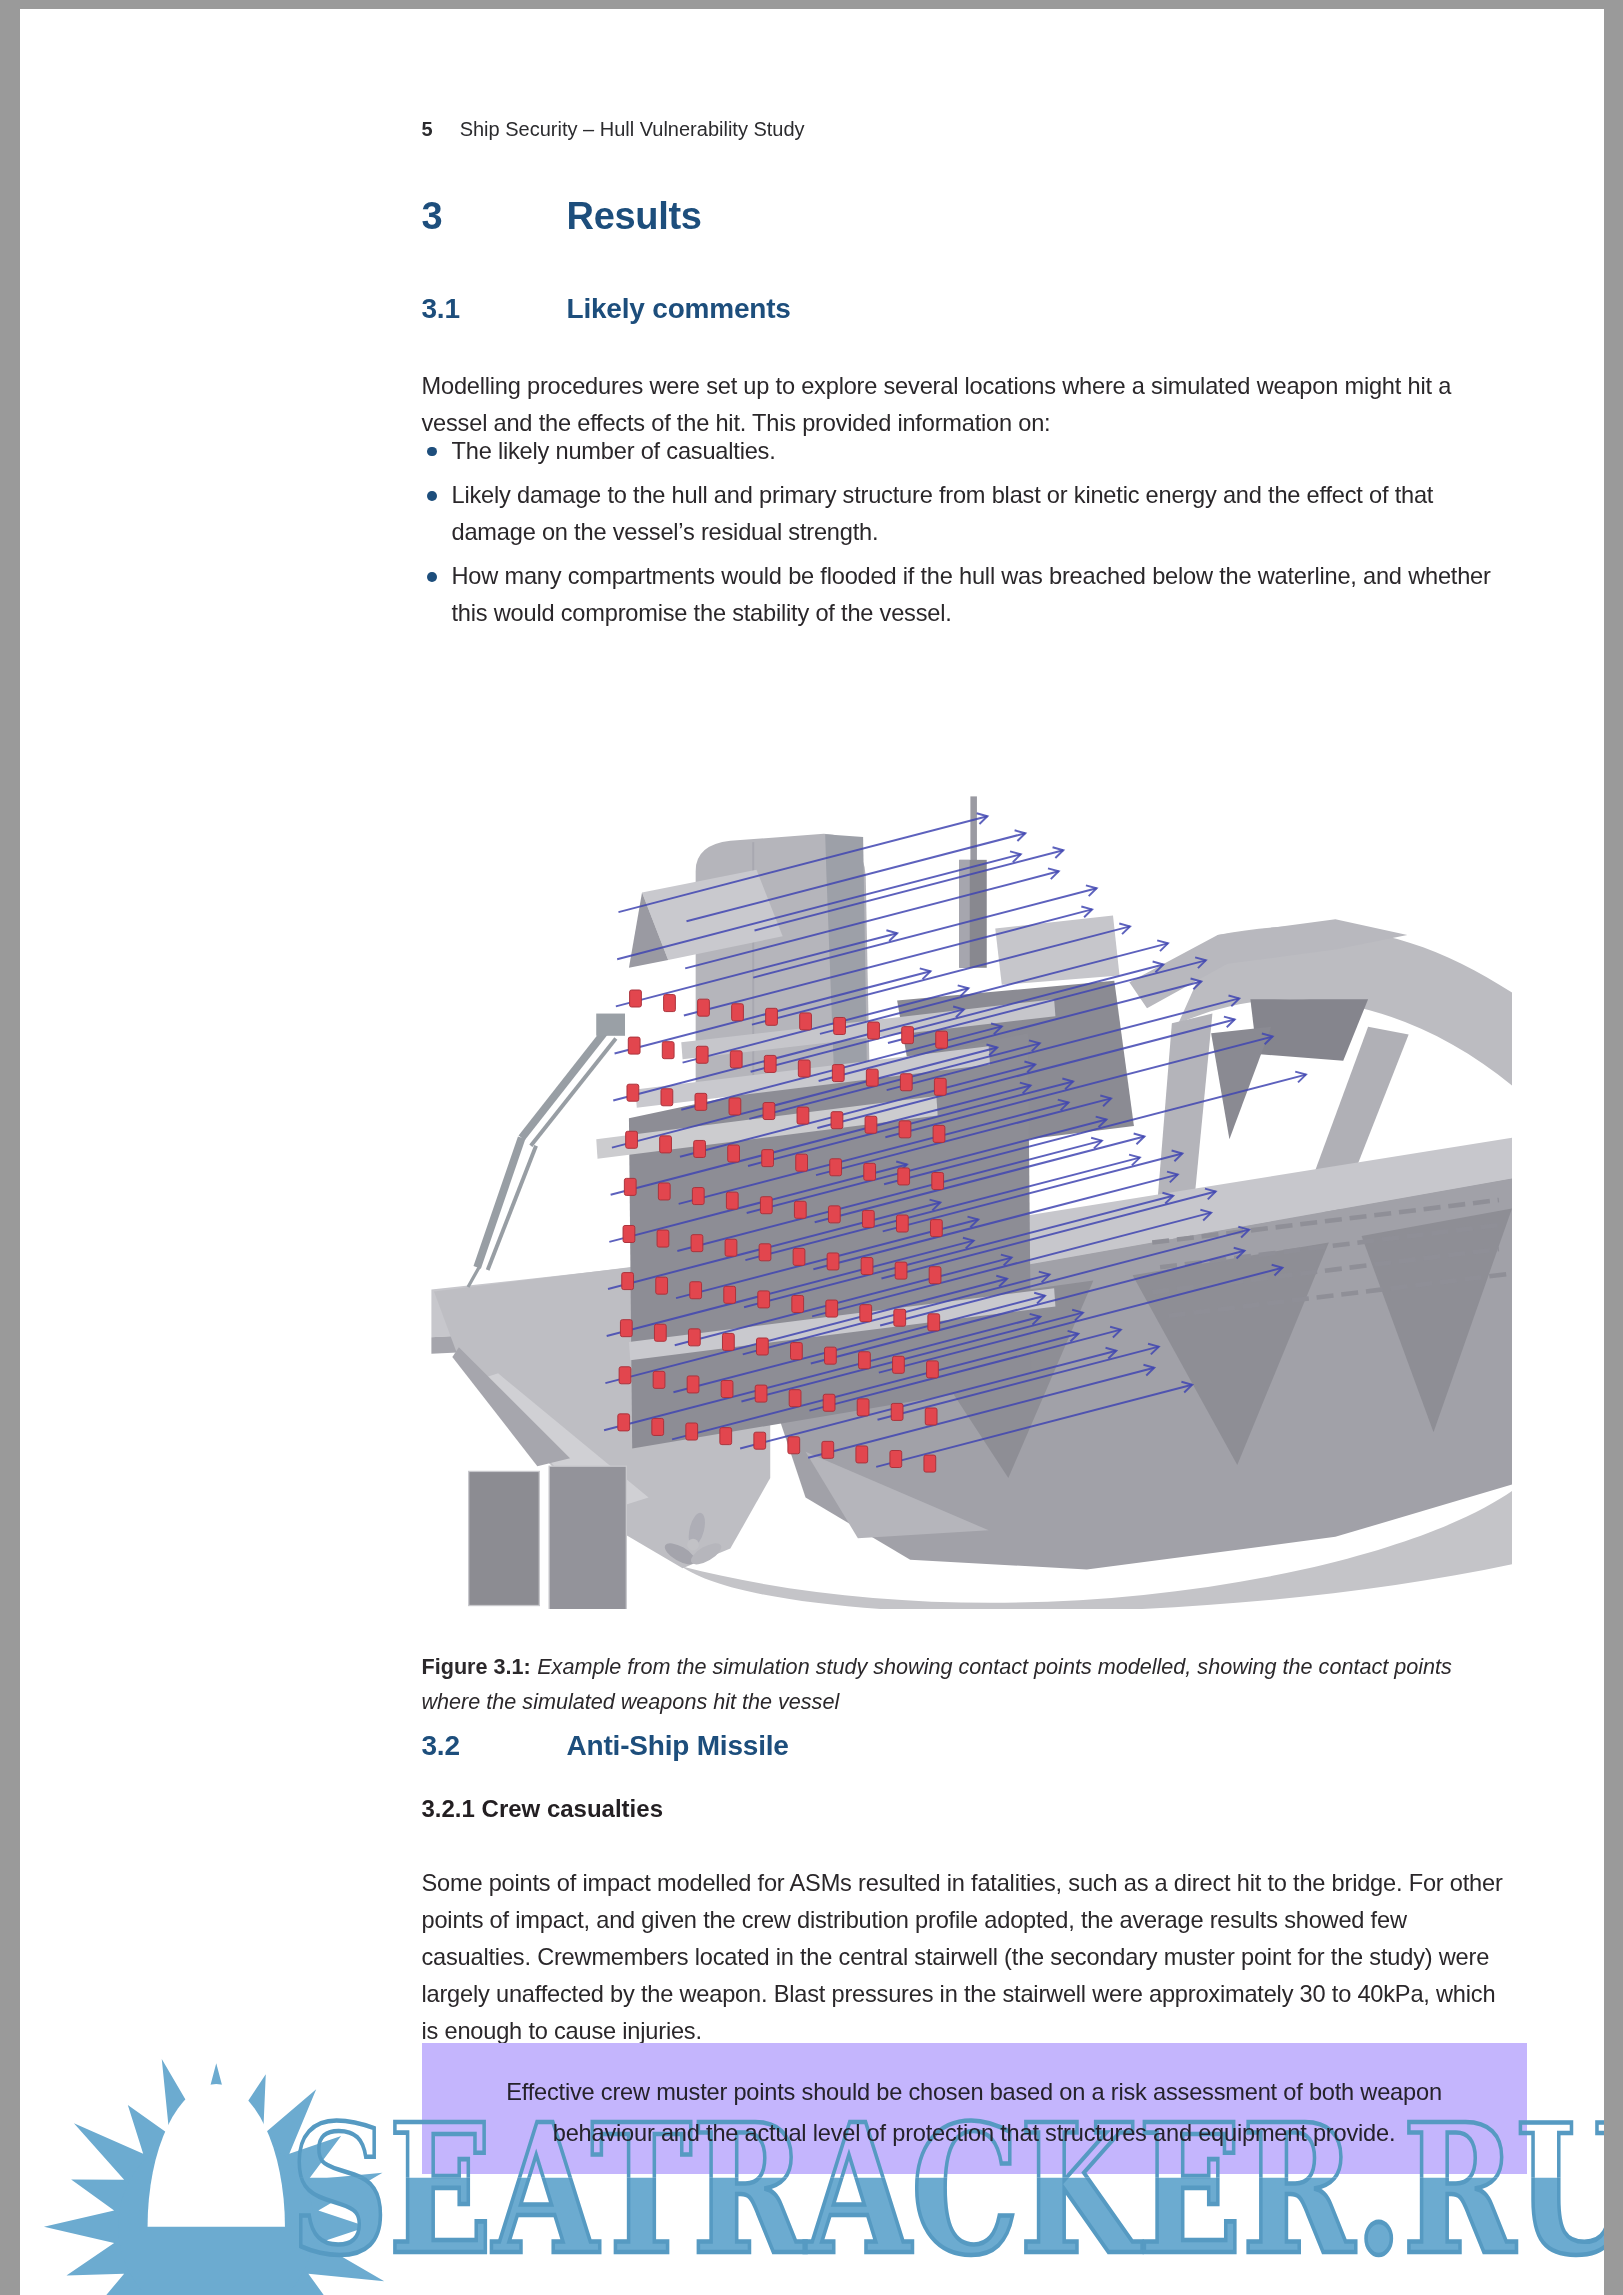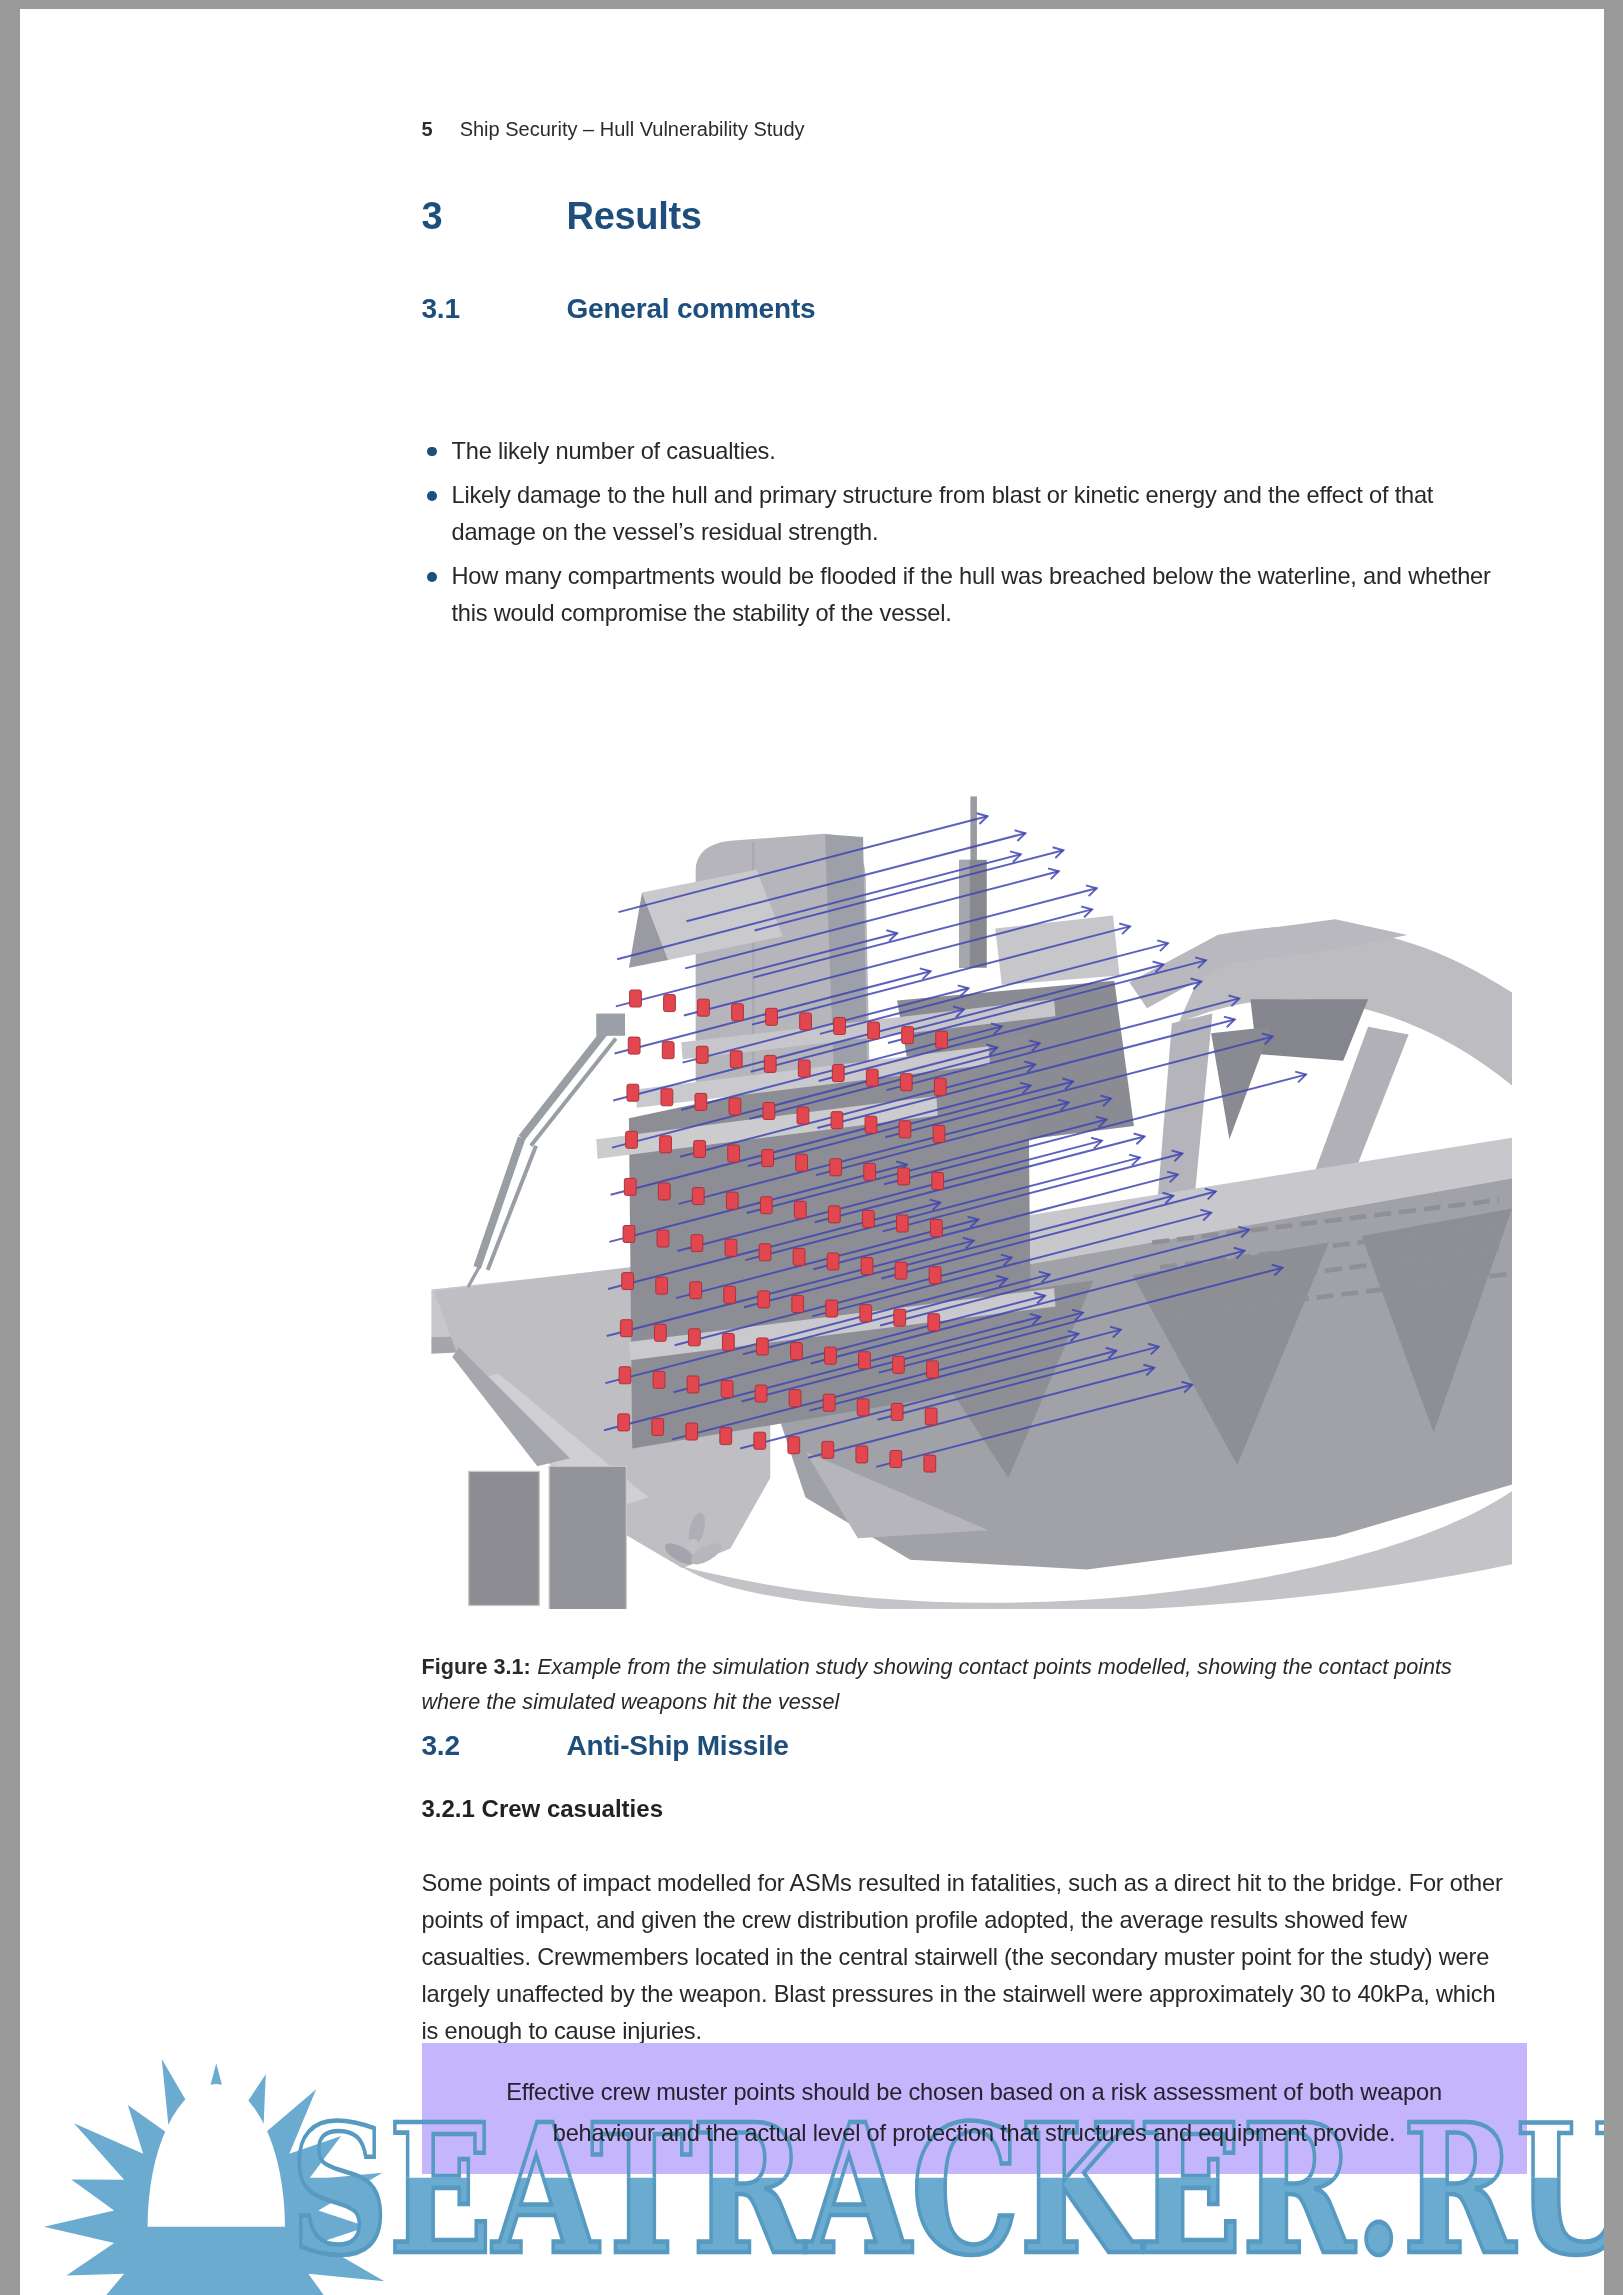--- a/index.html
+++ b/index.html
@@ -50,23 +50,24 @@
     <span class="pgnum">5</span><span>Ship Security – Hull Vulnerability Study</span>
   </div>
 
   <div class="abs h1">
     <span class="hnum">3</span>
     <span>Results</span>
   </div>
 
   <div class="abs h2 h2a">
     <span class="hnum">3.1</span>
-    <span>General comments</span>
-  </div>
-
+    <span>Likely comments</span>
+  </div>
+
+  <p class="abs body-par p1">Modelling procedures were set up to explore several locations where a simulated weapon might hit a vessel and the effects of the hit. This provided information on:</p>
 
   <ul class="abs bullets">
     <li><span class="dot"></span><span>The likely number of casualties.</span></li>
     <li><span class="dot"></span><span>Likely damage to the hull and primary structure from blast or kinetic energy and the effect of that damage on the vessel’s residual strength.</span></li>
     <li><span class="dot"></span><span>How many compartments would be flooded if the hull was breached below the waterline, and whether this would compromise the stability of the vessel.</span></li>
   </ul>
 
   <div class="abs figure-wrap">
     <svg width="1112" height="890" viewBox="0 0 1700 1360" xmlns="http://www.w3.org/2000/svg">
 

